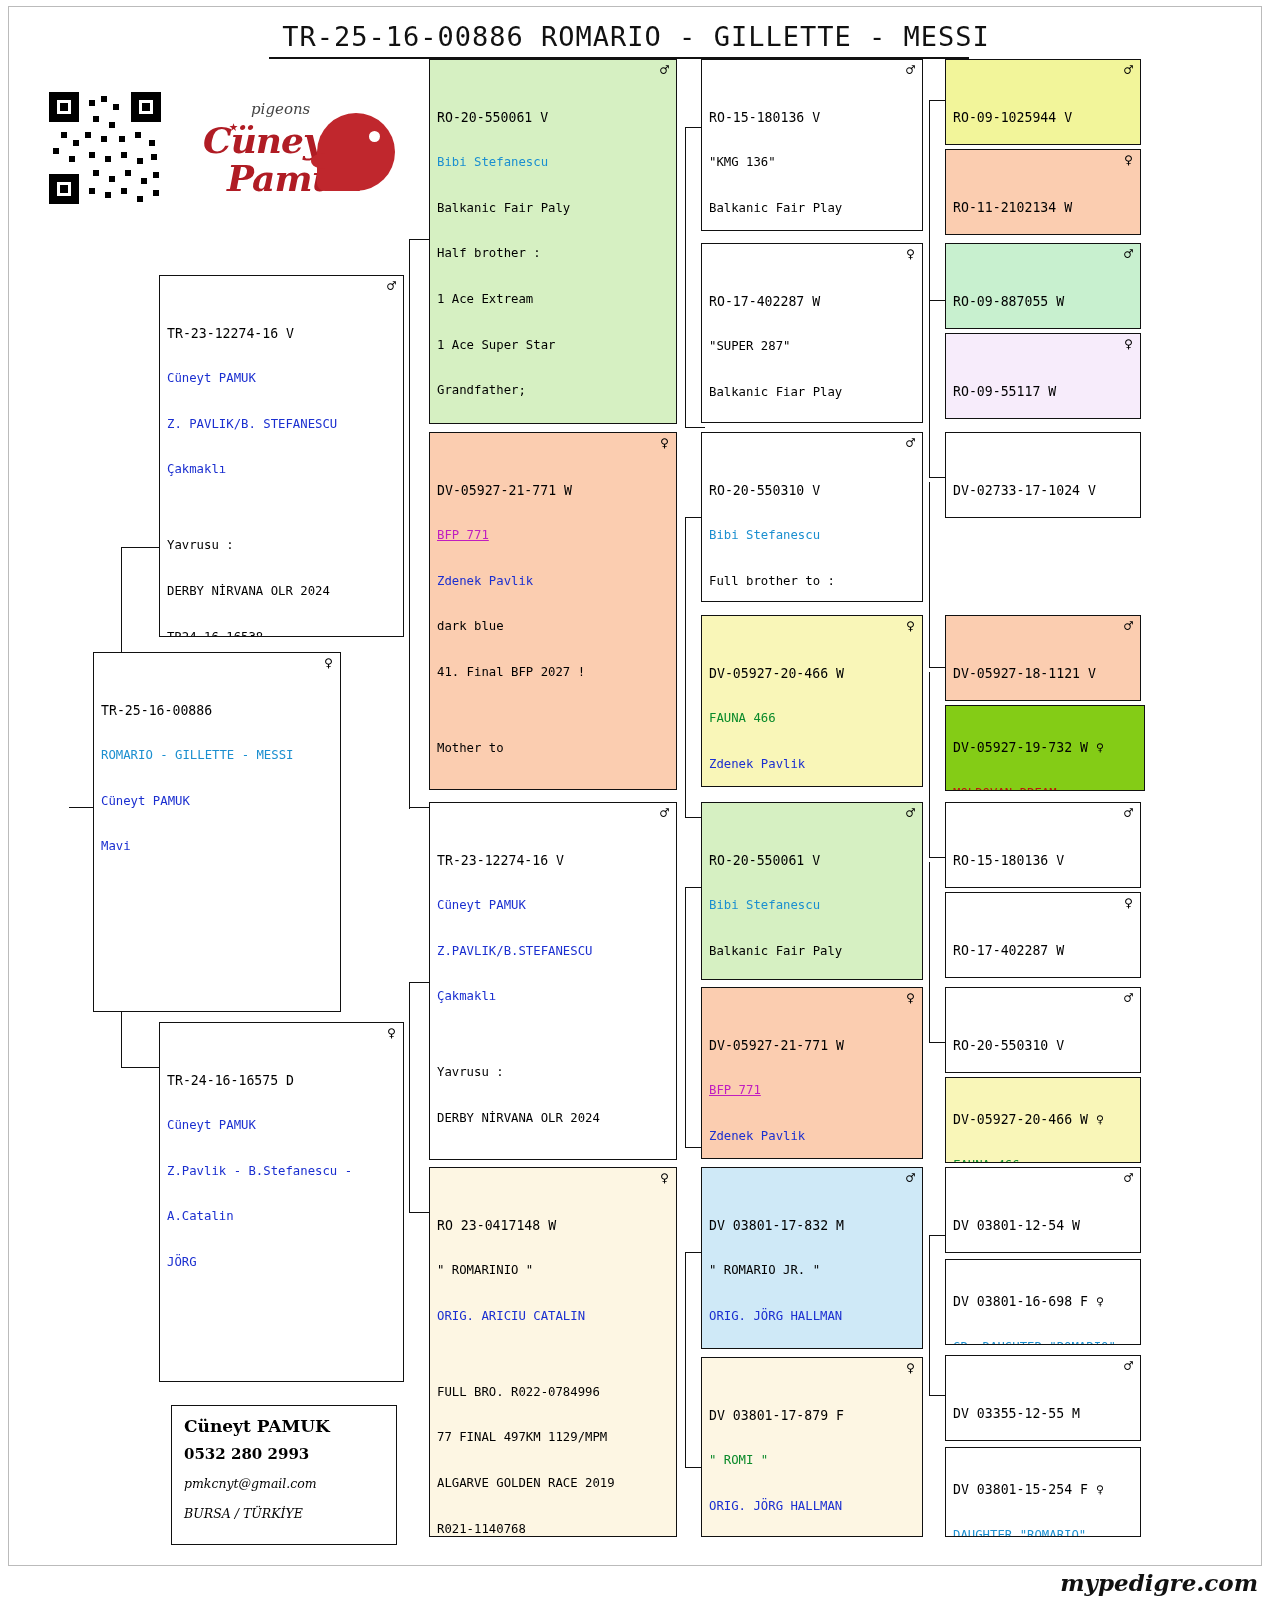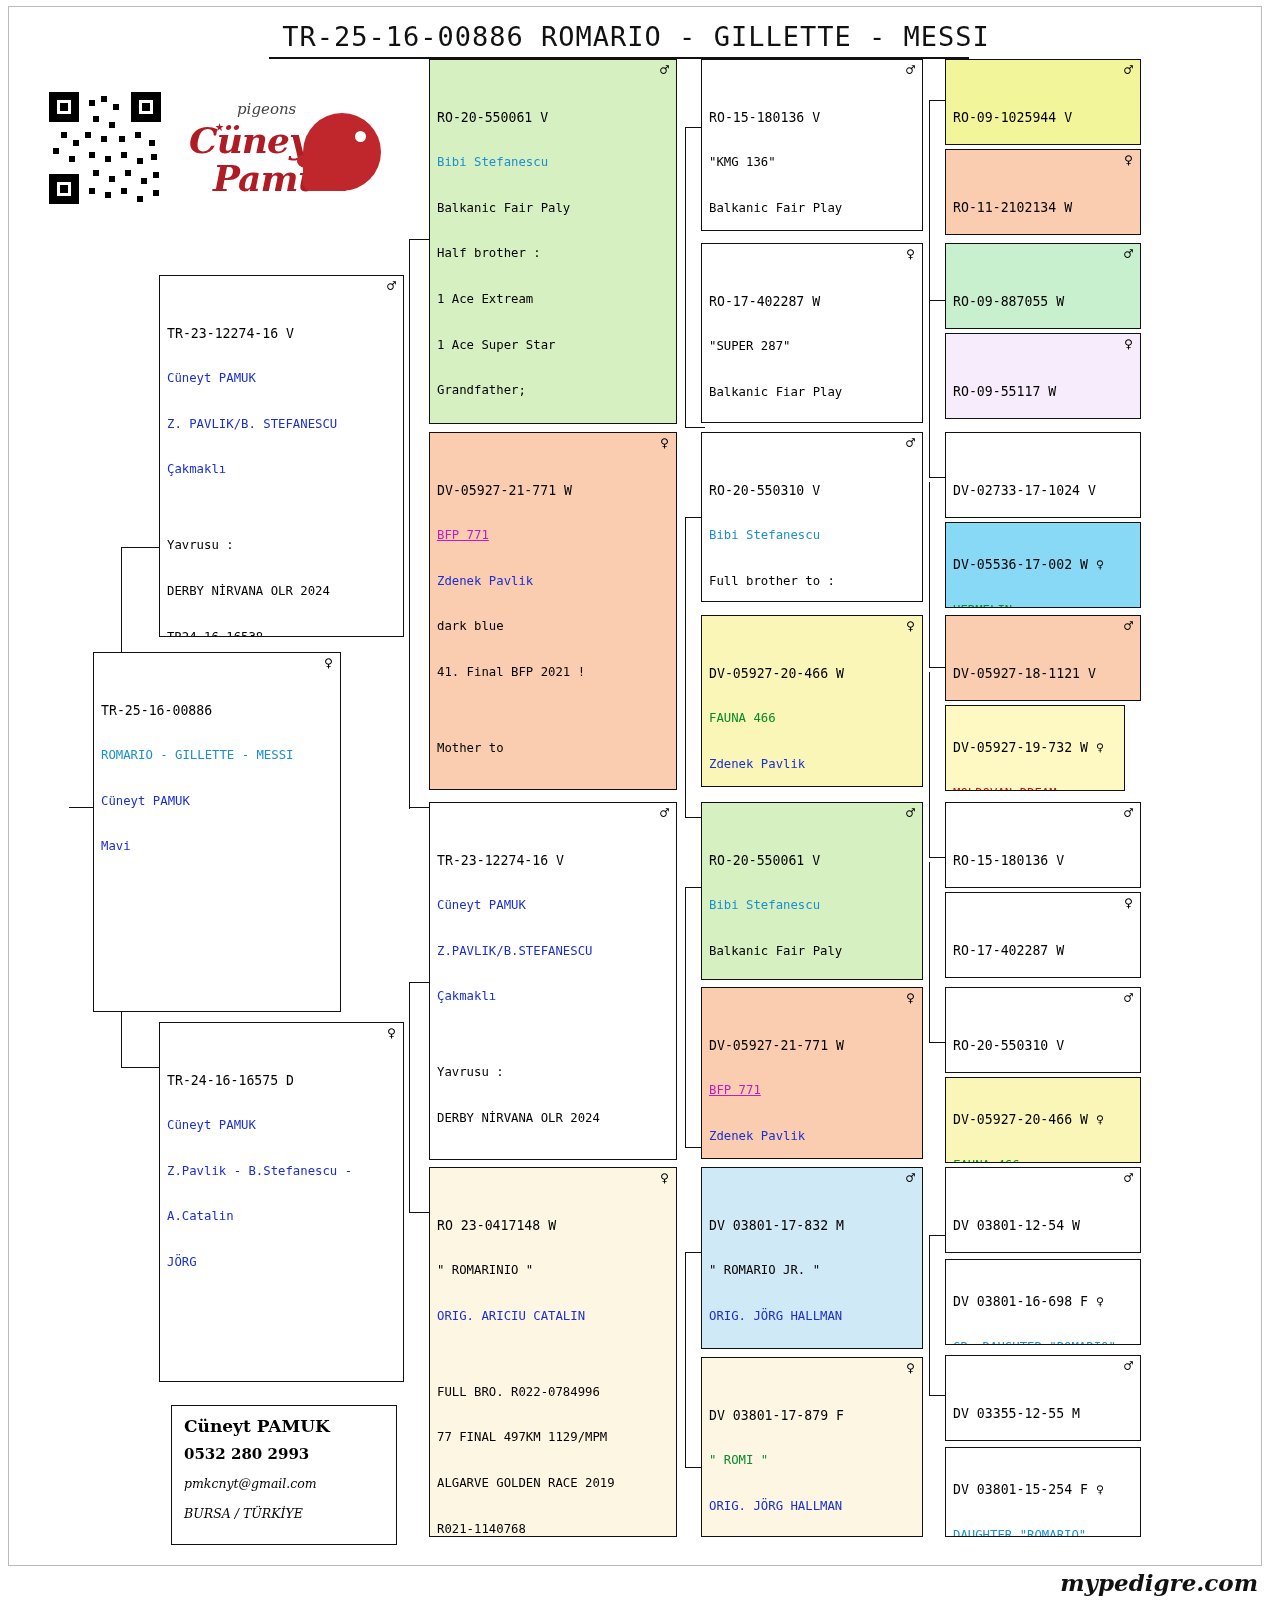--- a/index.html
+++ b/index.html
@@ -21,21 +21,21 @@
     font-family:"DejaVu Sans Mono", monospace;
     font-size:27px; letter-spacing:1px; color:#111;
   }
   .title-rule {
     position:absolute; left:260px; top:50px; width:700px; height:2px; background:#111;
   }
   
   .qr { position:absolute; left:40px; top:85px; width:112px; height:112px; background:#fff; }
   .qr div { position:absolute; background:#000; }
   
-  .logo { position:absolute; left:166px; top:88px; width:210px; height:110px; }
+  .logo { position:absolute; left:180px; top:88px; width:210px; height:110px; }
   .logo-word {
     position:absolute; left:14px; top:24px;
     font-family:"DejaVu Serif", serif; font-weight:bold; font-style:italic;
     font-size:36px; color:#b01c24; letter-spacing:-1px;
   }
   .logo-word2 {
     position:absolute; left:38px; top:62px;
     font-family:"DejaVu Serif", serif; font-weight:bold; font-style:italic;
     font-size:36px; color:#b01c24; letter-spacing:-1px;
   }
@@ -264,21 +264,21 @@
     
     
   </div>
 
   <div class="box" style="left:420px;top:425px;width:248px;height:358px;background:#fbcdb0;">
     <span class="sex">♀</span>
     <div class="hdr">DV-05927-21-771 W</div>
     <div class="magenta">BFP 771</div>
     <div class="blue">Zdenek Pavlik</div>
     <div>dark blue</div>
-    <div>41. Final BFP 2021 !</div>
+    <div>41. Final BFP 2027 !</div>
     <div></div>
     <div>Mother to</div>
     <div>TR24-16-16519 W</div>
     
     
     
     <div></div>
     
     
     
@@ -495,38 +495,31 @@
 
   <div class="box" style="left:936px;top:425px;width:196px;height:86px;">
     <span class="sex"></span>
     <div class="hdr">DV-02733-17-1024 V</div>
     
     
     
     
   </div>
 
-  <div class="box" style="left:936px;top:515px;width:196px;height:86px;background:#87d9f5;">
-    <div class="hdr">DV-05536-17-002 W ♀</div>
-    <div class="green">HERMELIN</div>
-    
-    
-    
-  </div>
 
   <div class="box" style="left:936px;top:608px;width:196px;height:86px;background:#fbcdb0;">
     <span class="sex">♂</span>
     <div class="hdr">DV-05927-18-1121 V</div>
     
     
     
     
   </div>
 
-  <div class="box" style="left:936px;top:698px;width:180px;height:86px;background:#fef9c3;">
+  <div class="box" style="left:936px;top:698px;width:200px;height:86px;background:#84cc16;">
     <div class="hdr">DV-05927-19-732 W ♀</div>
     <div class="red">MOLDOVAN DREAM</div>
     
     
     
   </div>
 
   <div class="box" style="left:936px;top:795px;width:196px;height:86px;">
     <span class="sex">♂</span>
     <div class="hdr">RO-15-180136 V</div>

